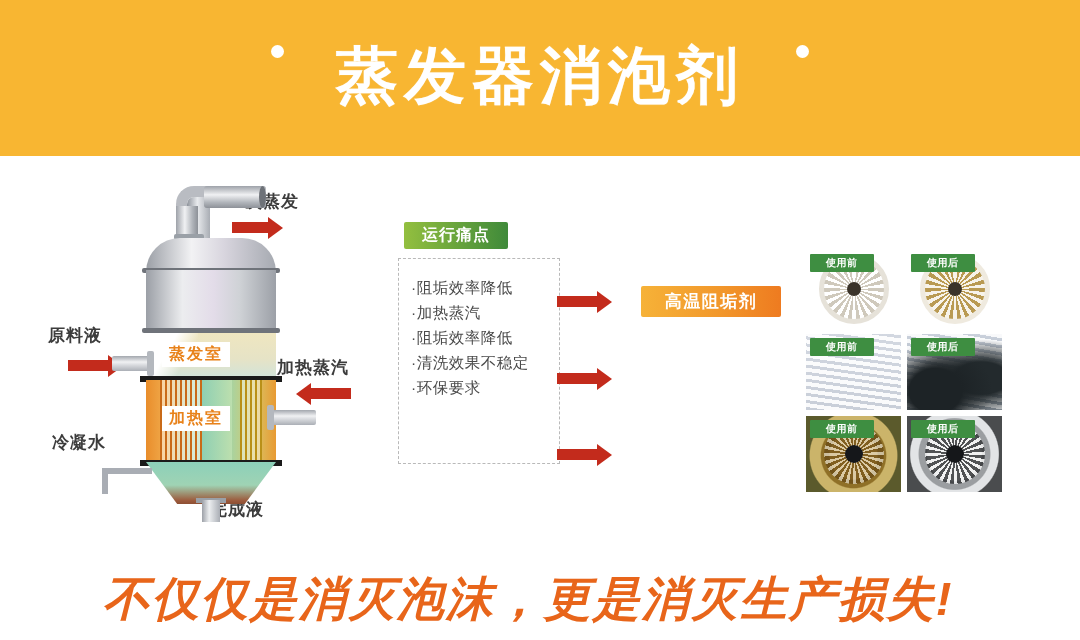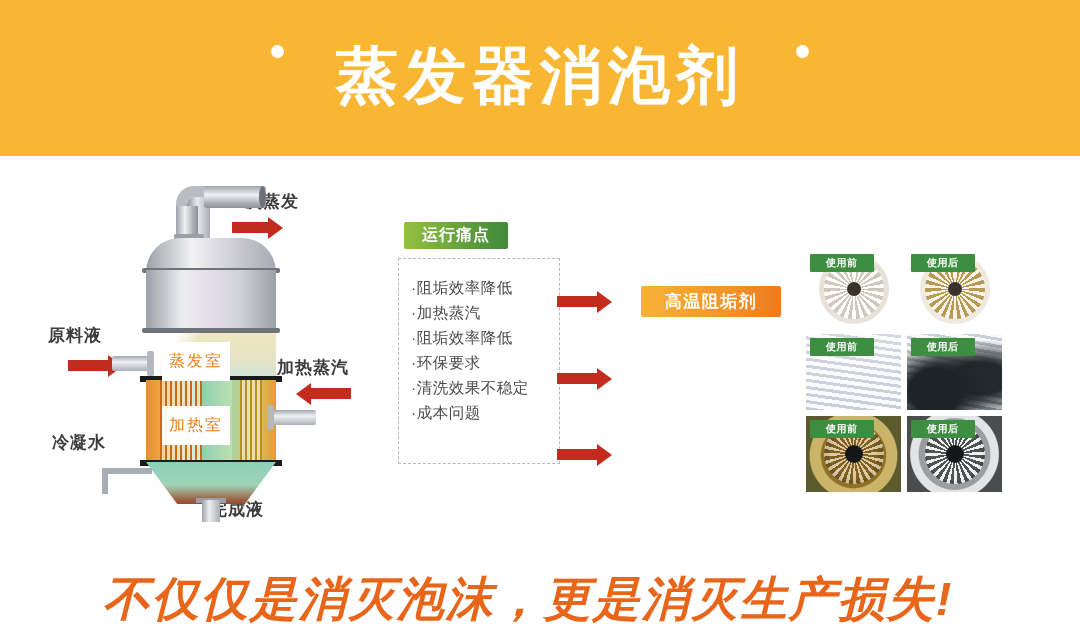--- a/index.html
+++ b/index.html
@@ -144,22 +144,22 @@
   .nozzle-r:before{ content:""; position:absolute; left:-3px; top:-5px; width:7px; height:25px;
                     background:#b4b8be; border-radius:2px; }
   .cond-pipe{
     position:absolute; left:-44px; top:244px; width:50px; height:6px; background:#a9adb4;
   }
   .cond-pipe:after{
     content:""; position:absolute; left:0; top:0; width:6px; height:26px; background:#a9adb4;
   }
 
   .tag{
-    position:absolute; background:#ffffff; color:#E8821A; font-size:16px; font-weight:normal;
-    padding:9px 7px; letter-spacing:2px; white-space:nowrap; z-index:4;
+    position:absolute; background:#ffffff; color:#E8821A; font-size:16px; font-weight:bold;
+    padding:2px 7px; letter-spacing:2px; white-space:nowrap; z-index:4;
   }
   .tag-evap{ left:16px; top:118px; }
   .tag-heat{ left:16px; top:182px; }
 
   
   .pain{ position:absolute; left:398px; top:66px; width:162px; }
   .pain-badge{
     width:104px; height:27px; display:flex; align-items:center; justify-content:center;
     background:linear-gradient(90deg,#93bf3f,#3f8a3a);
     color:#ffffff; font-size:16px; font-weight:bold; letter-spacing:1px;
@@ -325,23 +325,22 @@
       <div class="tag tag-heat">加热室</div>
     </div>
   </div>
 
   <div class="pain">
     <div class="pain-badge">运行痛点</div>
     <div class="pain-box">
       <div class="pain-item">·阻垢效率降低</div>
       <div class="pain-item">·加热蒸汽</div>
       <div class="pain-item">·阻垢效率降低</div>
+      <div class="pain-item">·清洗效果不稳定</div>
       <div class="pain-item">·环保要求</div>
-      <div class="pain-item">·清洗效果不稳定</div>
-      <div class="pain-item">·成本问题</div>
     </div>
   </div>
 
   <div class="sol-arrow sa-1">
     <span class="bar"></span>
     <span class="head"></span>
   </div>
   <div class="sol-arrow sa-2">
     <span class="bar"></span>
     <span class="head"></span>

